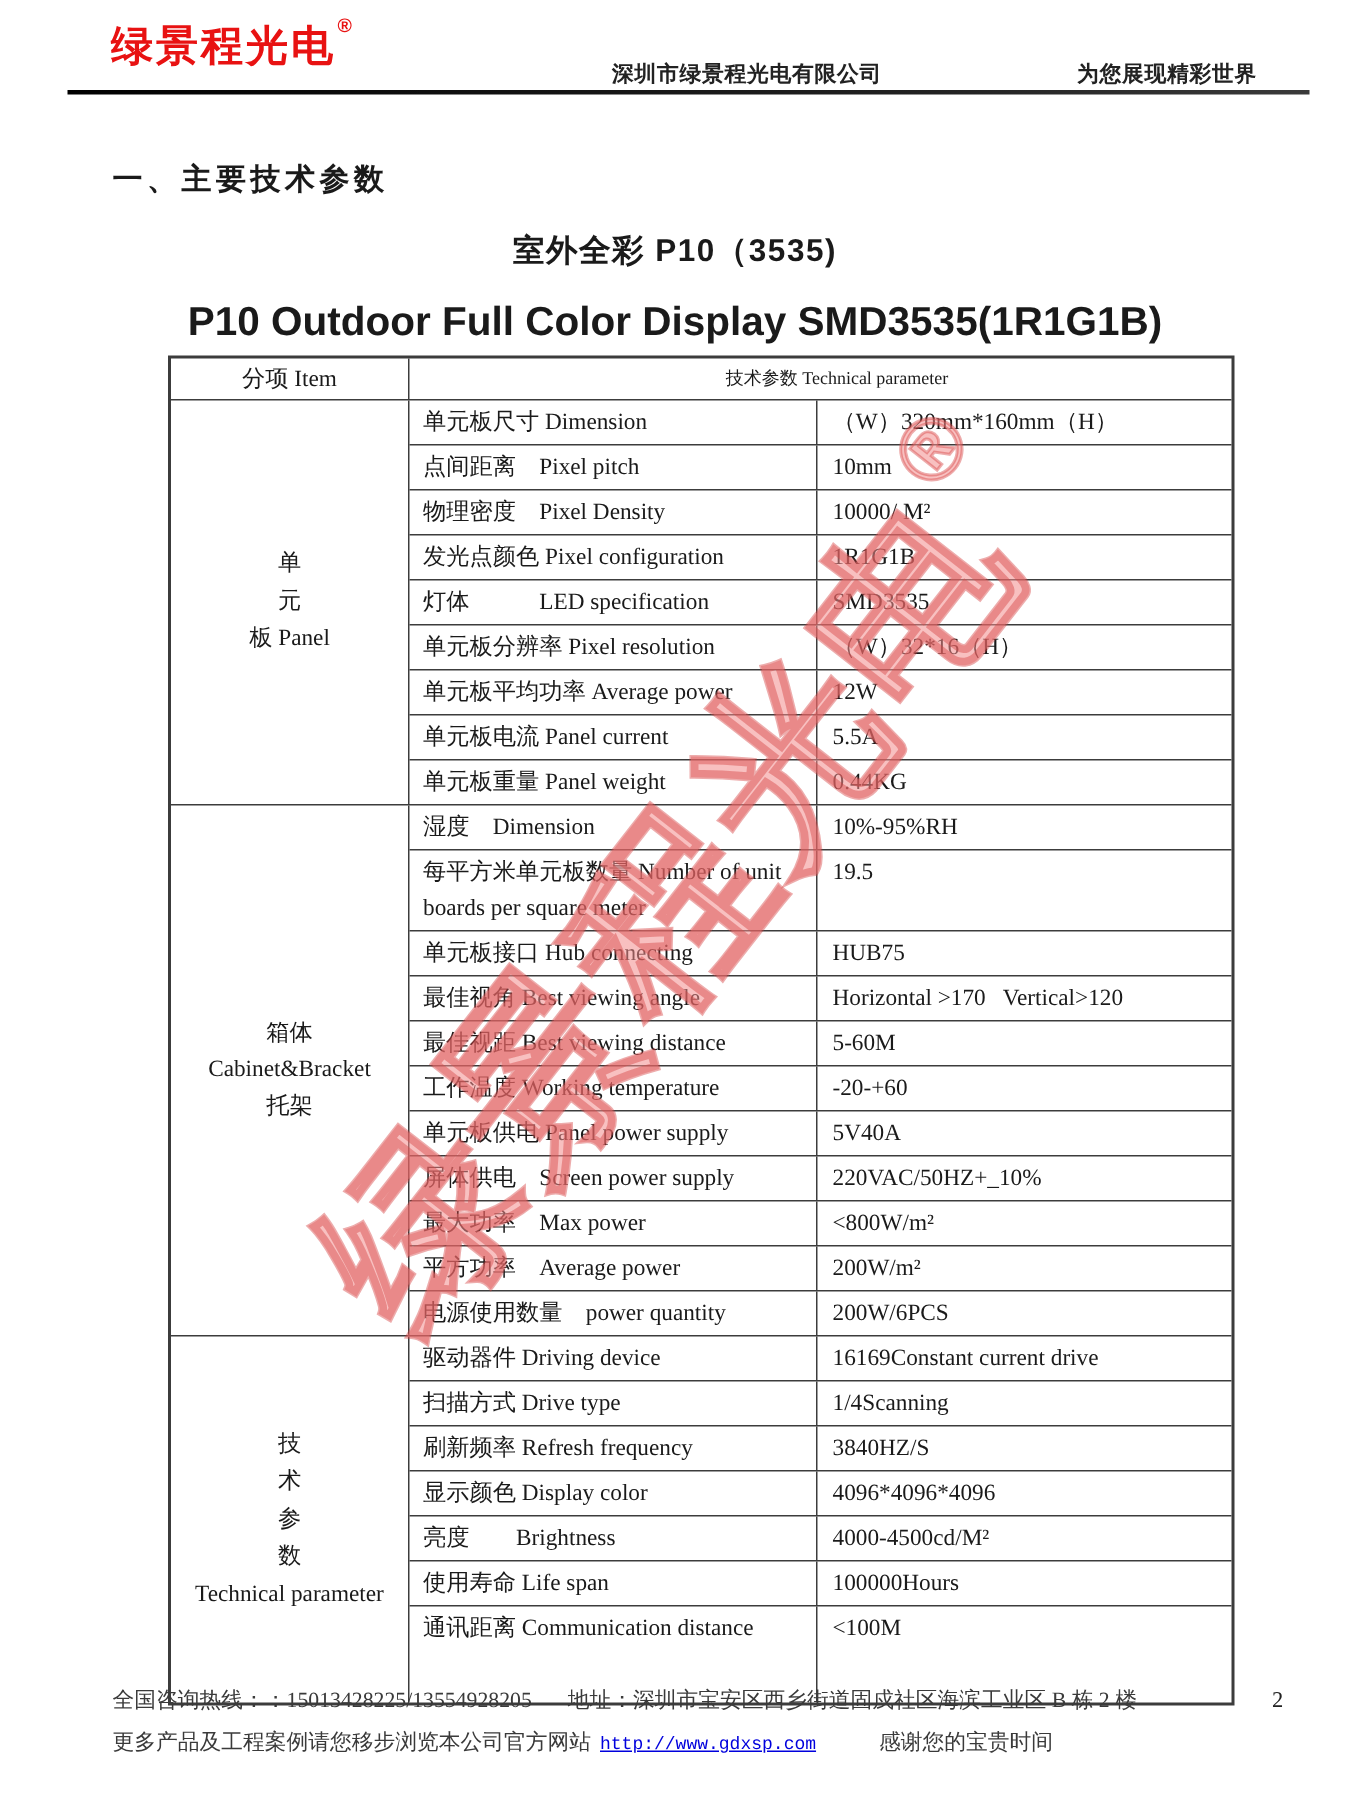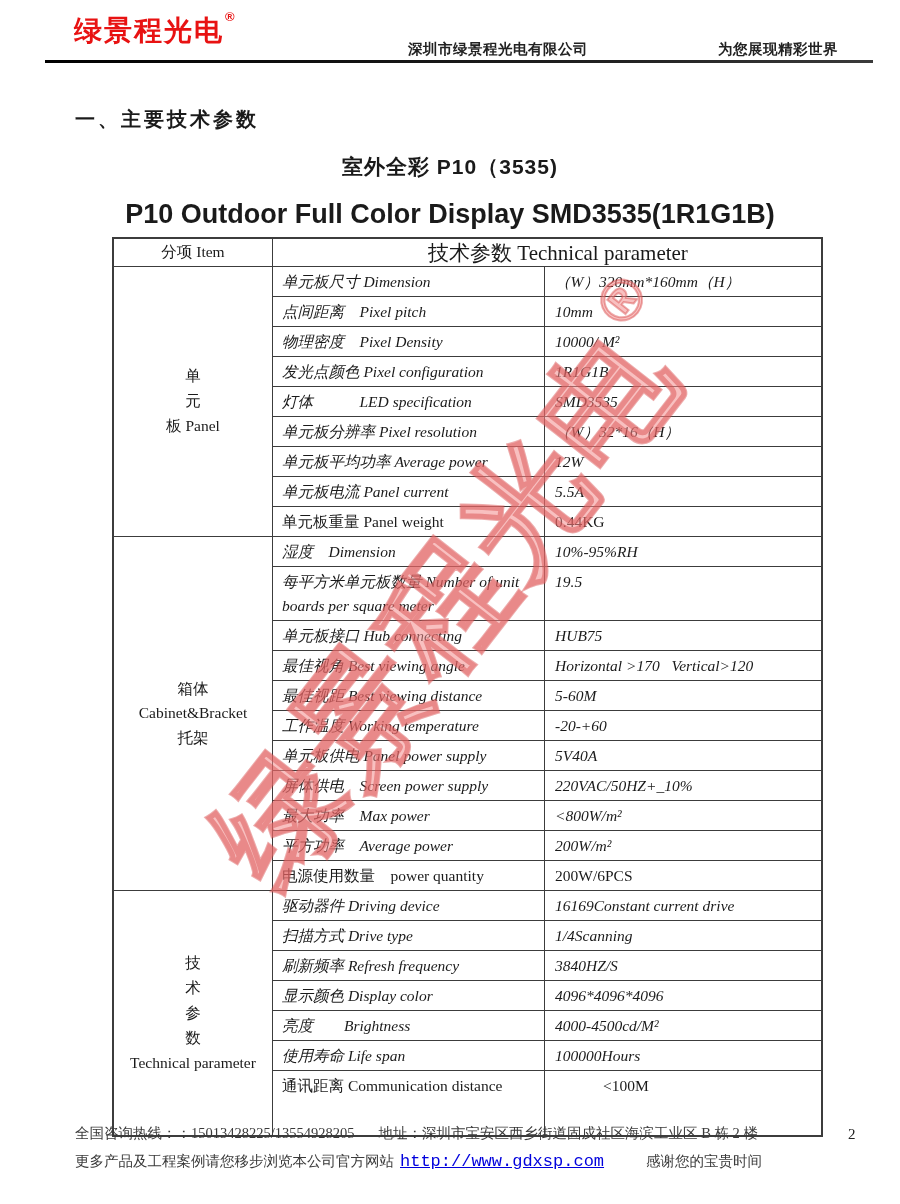--- a/index.html
+++ b/index.html
@@ -20,50 +20,50 @@
   .title-cn{position:absolute;left:0;right:0;top:153px;text-align:center;
             font-family:"Liberation Sans","DejaVu Sans",sans-serif;font-weight:bold;font-size:21px;letter-spacing:1px;}
   .title-en{position:absolute;left:0;right:0;top:199px;text-align:center;
             font-family:"Liberation Sans","DejaVu Sans",sans-serif;font-weight:bold;font-size:27px;}
 
   
   .spec-table{position:absolute;left:112px;top:237px;width:711px;border:2px solid #3c3c3c;box-sizing:border-box;}
   .t-header{display:flex;height:28px;border-bottom:1px solid #3c3c3c;box-sizing:border-box;gap:22px;}
   .t-header-item{width:159px;border-right:1px solid #3c3c3c;box-sizing:border-box;
                  display:flex;align-items:center;justify-content:center;font-size:15.5px;}
-  .t-header-param{flex:1;display:flex;align-items:center;justify-content:center;font-size:21px;}
+  .t-header-param{flex:1;display:flex;align-items:center;justify-content:center;font-size:12px;}
   .t-section{display:flex;border-bottom:1px solid #3c3c3c;}
   .t-section:last-child{border-bottom:none;}
   .t-label{width:159px;border-right:1px solid #3c3c3c;box-sizing:border-box;
            display:flex;flex-direction:column;justify-content:center;align-items:center;
            text-align:center;font-size:15.5px;line-height:1.6;}
   .t-rows{flex:1;display:flex;flex-direction:column;}
   .t-row{display:flex;min-height:28px;box-sizing:border-box;}
-  .t-row:not(:last-child){border-bottom:1px solid #3c3c3c;font-style:italic;}
+  .t-row:not(:last-child){border-bottom:1px solid #3c3c3c;}
   .t-name{width:272px;border-right:1px solid #3c3c3c;box-sizing:border-box;
           padding:3px 6px 2px 9px;font-size:15.5px;line-height:1.55;white-space:pre-wrap;}
   .t-value{flex:1;padding:3px 6px 2px 10px;font-size:15.5px;line-height:1.55;white-space:pre-wrap;}
-  .t-section:last-child .t-row:last-child{height:64px;gap:48px;}
+  .t-section:last-child .t-row:last-child{height:64px;}
 
   
   .watermark{position:absolute;left:70px;top:505px;width:780px;height:170px;z-index:6;
              display:flex;align-items:center;justify-content:center;pointer-events:none;
              transform:rotate(-52deg);
              font-family:"Liberation Sans","DejaVu Sans",sans-serif;font-weight:bold;
              font-size:128px;letter-spacing:4px;white-space:nowrap;
              color:rgba(243,140,140,0.55);-webkit-text-stroke:2px rgba(214,70,70,0.45);}
   .watermark .wm-reg{font-size:58px;vertical-align:top;position:relative;top:-52px;}
 
   
   .footer-line1{position:absolute;left:75px;top:1124px;font-size:14.5px;color:#3a3a3a;white-space:nowrap;}
   .footer-line1 .addr{margin-left:24px;}
   .page-number{position:absolute;left:848px;top:1126px;font-size:15px;color:#222;}
   .footer-line2{position:absolute;left:75px;top:1152px;font-size:14.5px;color:#3a3a3a;white-space:nowrap;}
   .footer-line2 .url{font-family:"Liberation Mono","DejaVu Sans Mono",monospace;
-                     font-size:17px;color:#0000dd;text-decoration:underline;margin-left:6px;}
+                     font-size:12px;color:#0000dd;text-decoration:underline;margin-left:6px;}
   .footer-line2 .thanks{margin-left:42px;}
 </style>
 </head>
 <body>
 
 <div class="page">
 
   <div class="logo"><span>绿景程光电</span><span class="reg">®</span></div>
   <div class="company">深圳市绿景程光电有限公司</div>
   <div class="slogan">为您展现精彩世界</div>

